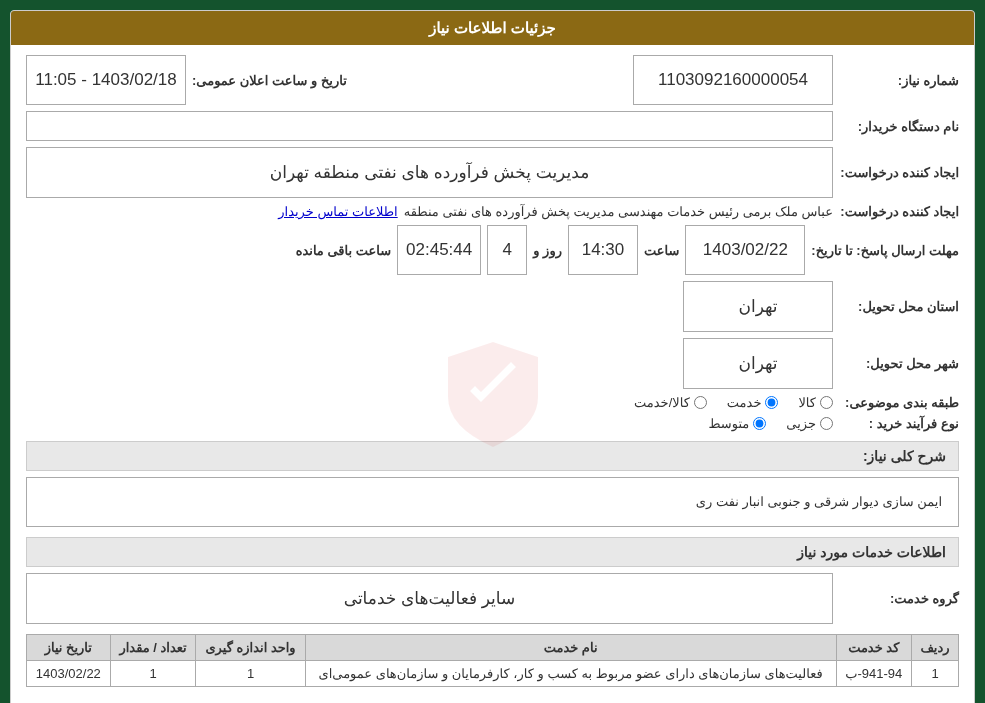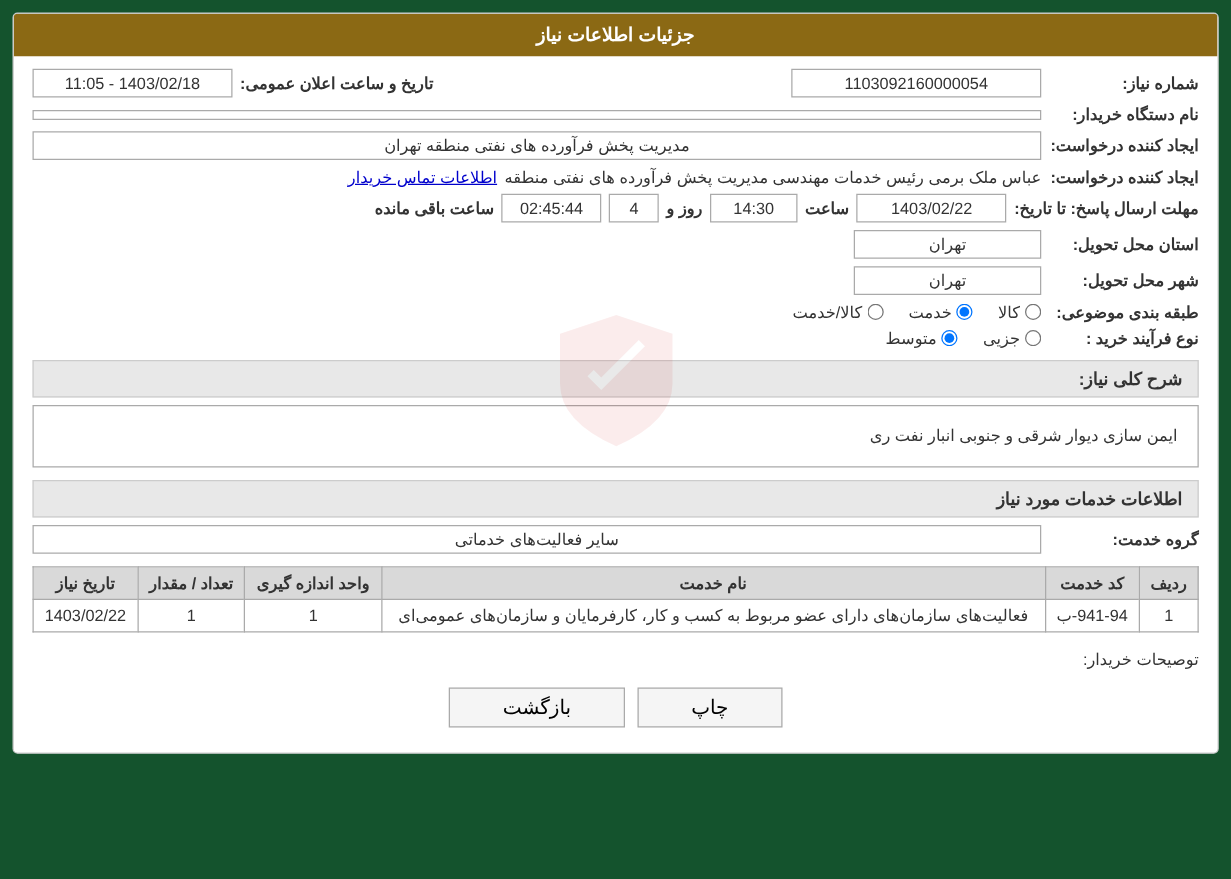--- a/index.html
+++ b/index.html
@@ -43,24 +43,24 @@
     .label {
       font-weight: bold;
       white-space: nowrap;
       min-width: 120px;
       text-align: right;
       color: #333;
     }
     .value-box {
       border: 1px solid #aaa;
       background: #fff;
-      padding: 3px 8px;
+      padding: 14px 8px;
       min-width: 80px;
       text-align: center;
-      font-size: 13px;
+      font-size: 17px;
     }
     .value-box-wide {
       flex: 1;
       min-width: 200px;
     }
     .link-blue {
       color: #0000cc;
       text-decoration: underline;
       cursor: pointer;
     }

